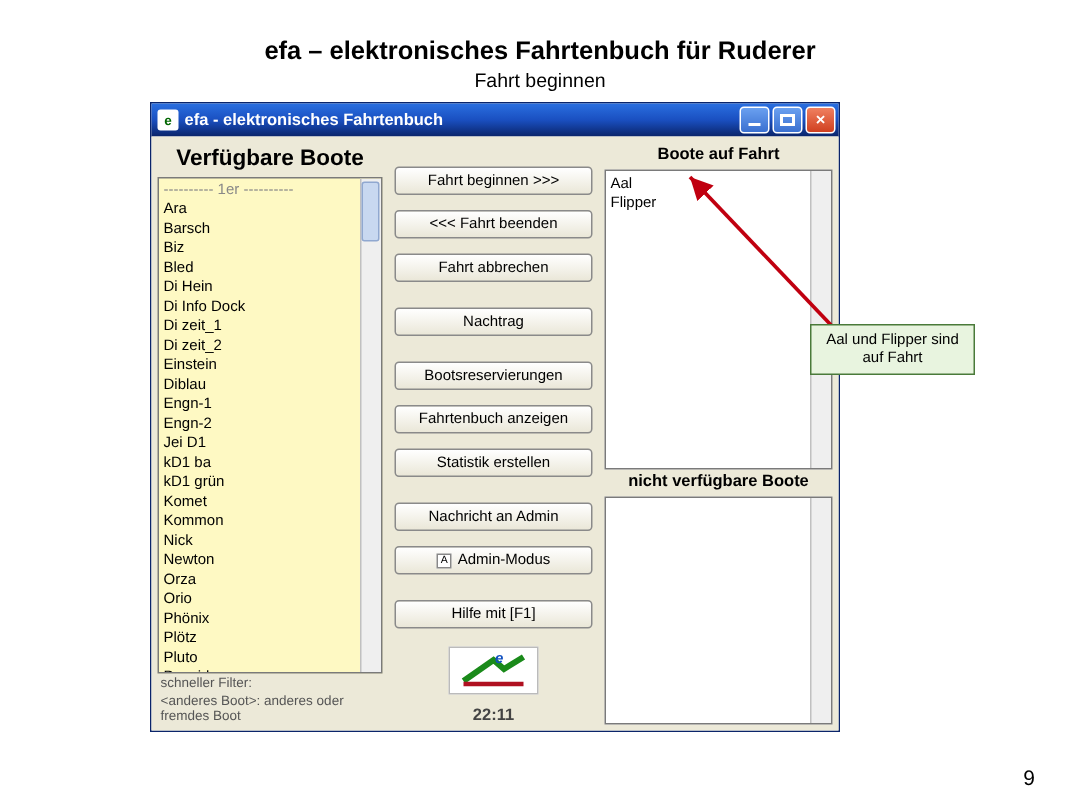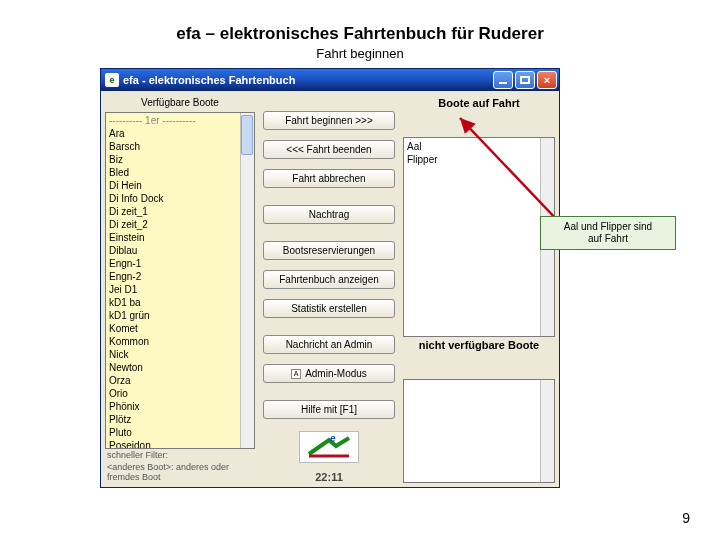--- a/index.html
+++ b/index.html
@@ -75,22 +75,22 @@
     gap: 4px;
     overflow: hidden;
   }
   .col { display:flex; flex-direction:column; }
   .col-left  { width: 150px; }
   .col-mid   { width: 140px; align-items: stretch; }
   .col-right { flex: 1; }
 
   .panel-header {
     text-align: center;
-    font-weight: normal;
-    font-size: 10px;
+    font-weight: bold;
+    font-size: 15px;
     padding: 2px 0 4px 0;
   }
   .listbox {
     background: #fef9c3;
     border: 1px solid #7a7a7a;
     flex: 1;
     overflow: hidden;
     position: relative;
   }
   .listbox-inner {
@@ -138,21 +138,20 @@
     position:relative;
   }
   .clock {
     text-align:center; font-size:11px; color:#444; margin-top:4px;font-weight:bold;
   }
 
   .right-list {
     background:#fff; border:1px solid #7a7a7a;
     font-size:10px; line-height:13px; padding:2px 3px;
     position:relative;
-    margin-top:24px;
   }
   .right-list .scrollbar{position:absolute;right:0;top:0;bottom:0;width:14px;background:#efefef;border-left:1px solid #c0c0c0;}
   .right-top { height: 200px; }
   .right-bottom { flex:1; min-height:60px; }
 
   .right-header {
     text-align:center; font-weight:bold; font-size:11px; padding:2px 0 4px 0;
   }
 
   
@@ -160,21 +159,21 @@
     position:absolute;
     left: 450px; top: 108px;
     width: 120px; height: 120px;
     pointer-events:none;
   }
 
   
   .callout {
     position:absolute;
     left: 540px; top: 216px;
-    width: 136px;
+    width: 110px;
     background:#e8f4df;
     border:1px solid #4a7a3a;
     font-size:10px;
     text-align:center;
     padding:4px 4px;
     line-height:12px;
   }
   .page-number {
     position:absolute; right:30px; bottom:14px;
     font-size:14px;

